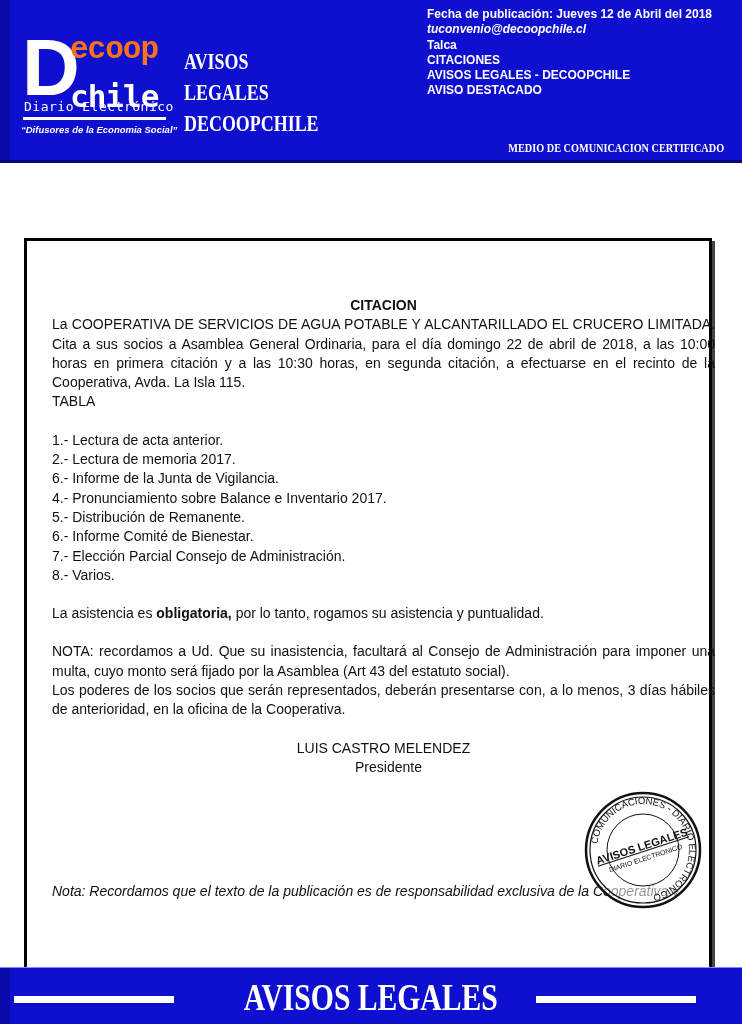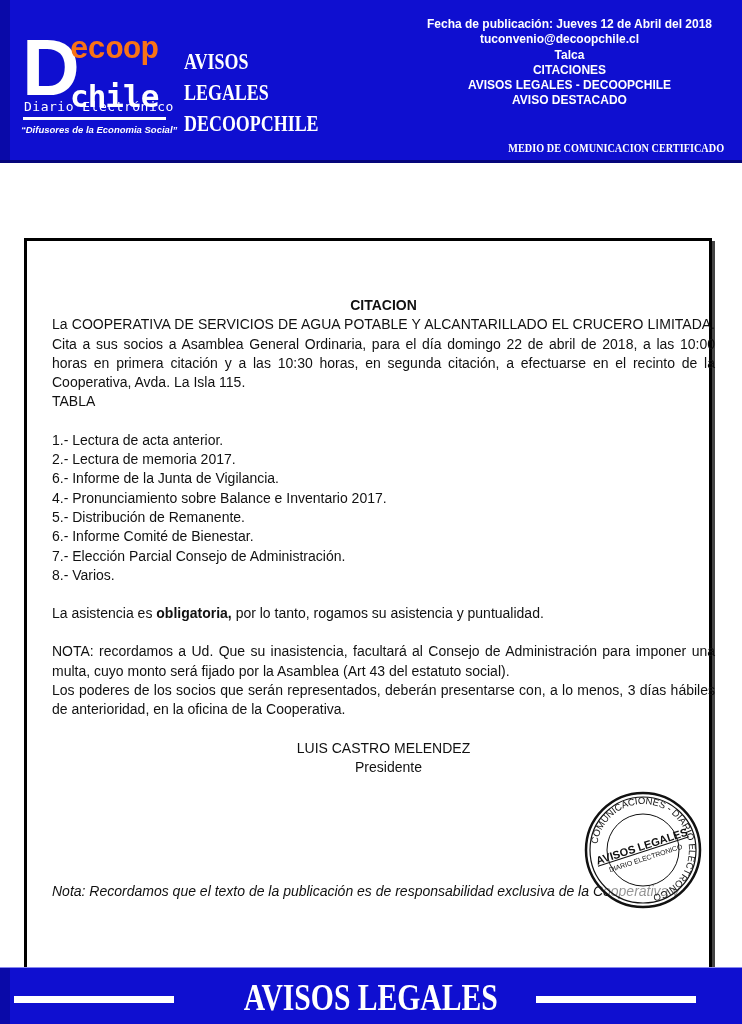--- a/index.html
+++ b/index.html
@@ -6,22 +6,22 @@
   body { width:742px; height:1024px; background:#ffffff; position:relative; overflow:hidden; font-family:"Liberation Sans", sans-serif; }
   .header { position:absolute; left:0; top:0; width:742px; height:163px; background:#0f0fd0; border-bottom:3px solid #05057a; box-sizing:border-box; }
   .header .lstripe { position:absolute; left:0; top:0; width:10px; height:160px; background:#0a0aa8; }
   .logo-D { position:absolute; left:22px; top:28px; color:#fff; font-family:"Liberation Sans", sans-serif; font-weight:bold; font-size:80px; line-height:80px; }
   .logo-decoop { position:absolute; left:70px; top:33px; color:#f97316; font-family:Liberation Mono, monospace; font-weight:bold; font-size:31px; line-height:34px; letter-spacing:-1px; }
   .logo-chile { position:absolute; left:70px; top:79px; color:#fff; font-family:"DejaVu Sans Mono", monospace; font-weight:bold; font-size:31px; line-height:34px; letter-spacing:-1px; }
   .logo-diario { position:absolute; left:24px; top:99px; color:#fff; font-family:"DejaVu Sans Mono", monospace; font-size:13px; letter-spacing:0.5px; }
   .logo-line { position:absolute; left:23px; top:117px; width:143px; height:3px; background:#fff; }
   .logo-slogan { position:absolute; left:21px; top:124px; color:#fff; font-size:9.5px; font-style:italic; font-weight:bold; }
   .title-block { position:absolute; left:184px; top:46px; color:#fff; font-family:"Liberation Serif", serif; font-weight:bold; font-size:23px; line-height:31px; transform:scaleX(0.78); transform-origin:left top; }
-  .meta { position:absolute; right:30px; top:17px; text-align:center; color:#fff; font-weight:bold; font-size:12px; line-height:15.3px; }
-  .meta .email { margin-right:20px; }
+  .meta { position:absolute; right:30px; top:7px; text-align:left; color:#fff; font-weight:bold; font-size:12px; line-height:15.3px; }
+  .meta .email { margin-right:20px;font-style:italic; }
   .certified { position:absolute; right:18px; top:141px; color:#fff; font-family:"Liberation Serif", serif; font-weight:bold; font-size:12.5px; transform:scaleX(0.82); transform-origin:right top; white-space:nowrap; }
 
   .notice { position:absolute; left:24px; top:238px; width:688px; height:776px; border:3px solid #000; box-shadow:3px 3px 0 #444; box-sizing:border-box; }
   .notice-body { position:absolute; left:25px; top:55px; width:663px; font-family:"Liberation Sans", sans-serif; font-size:14px; line-height:19.3px; color:#111; }
   .notice-title { text-align:center; font-weight:bold; }
   .para { text-align:justify; }
   .agenda { margin-top:19px; }
   .spacer { height:19px; }
   .sign { text-align:center; margin-top:19px; }
   .sign .role { padding-left:10px; }

